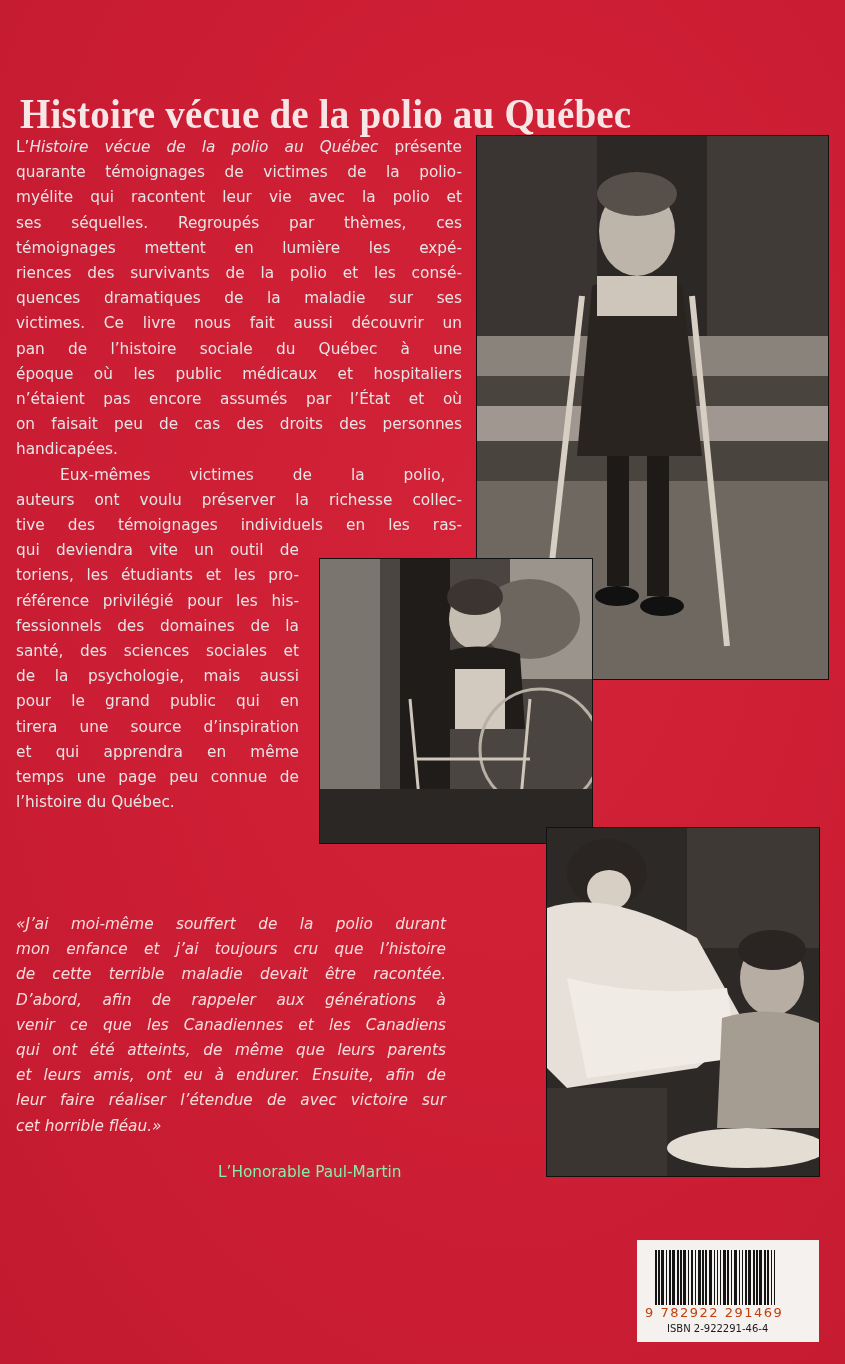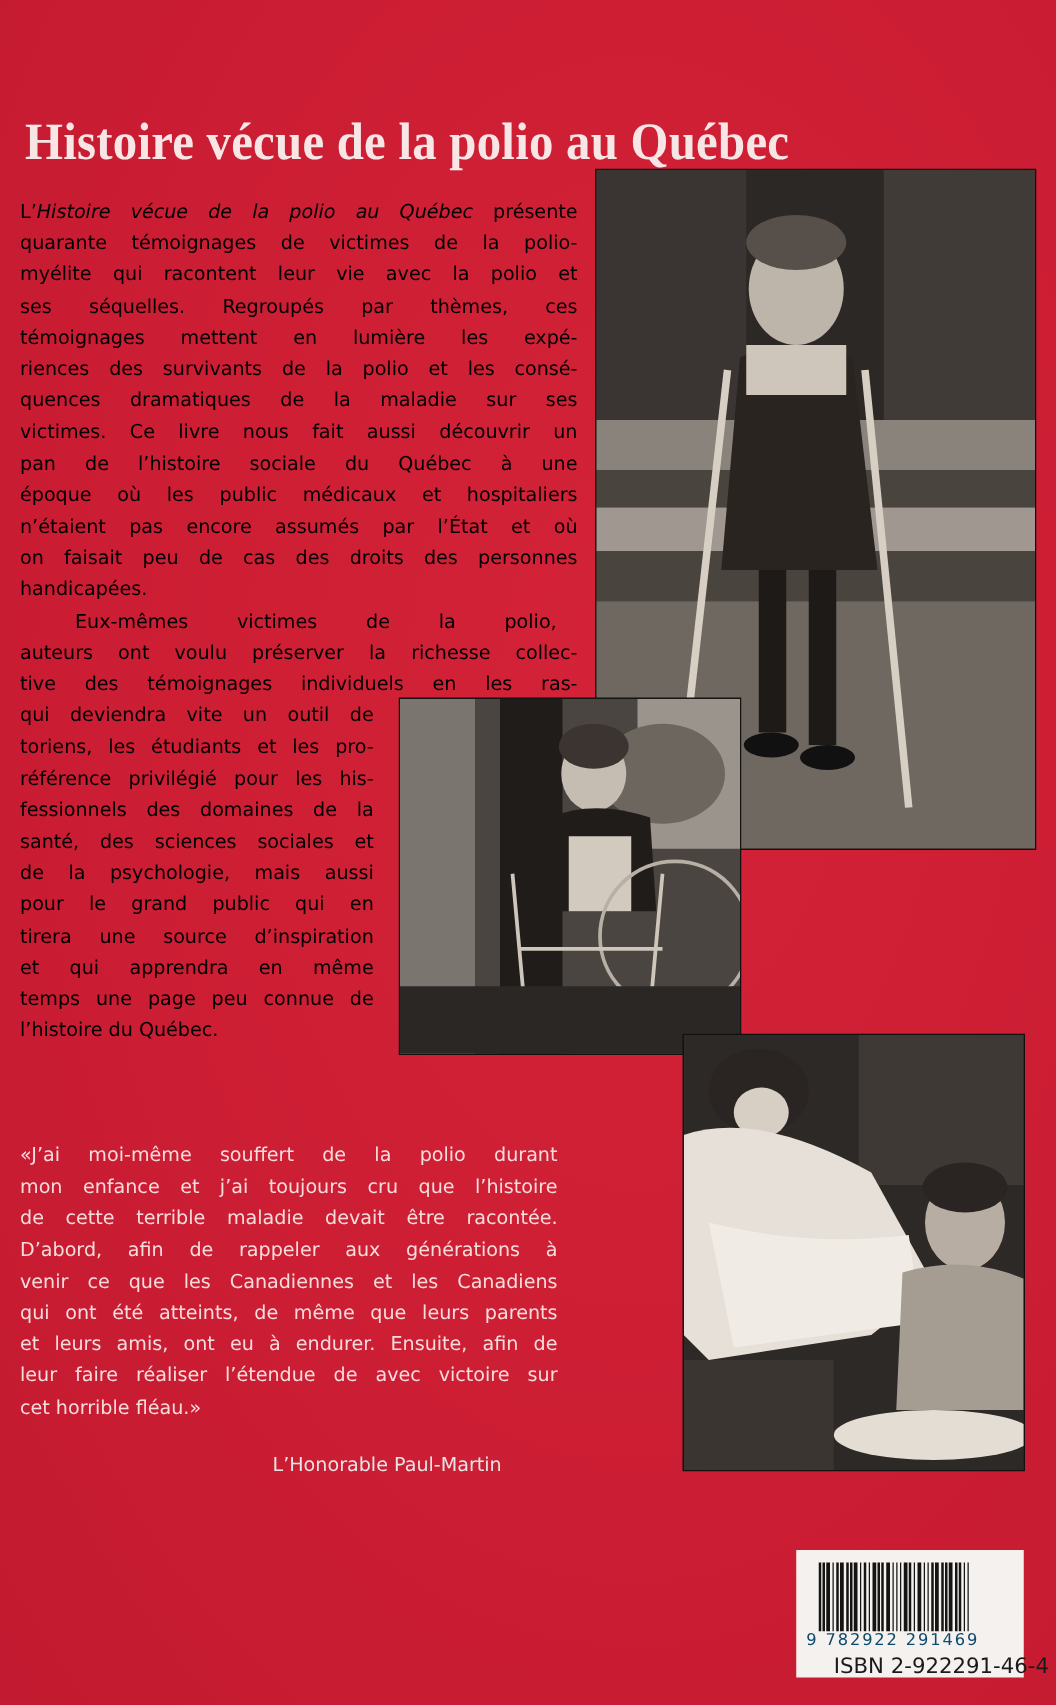--- a/index.html
+++ b/index.html
@@ -13,58 +13,57 @@
     .title {
       position: absolute; left: 20px; top: 62px; width: 810px;
       font-family: "Liberation Serif", serif;
       font-size: 42px; letter-spacing: 0.2px;
       color: #f8e6e6; white-space: nowrap;
       transform: scaleX(0.93); transform-origin: left top;
     }
     .body-text {
       position: absolute; left: 16px; top: 135px;
       font-size: 15.3px; line-height: 25.2px;
-      color: #000000;
-      margin-top: 22px;
+      color: #e5e5e5;
     }
     .line { white-space: nowrap; display: block; text-align: justify; text-align-last: justify; }
     .line.last { text-align-last: left; }
     .line.indent { padding-left: 44px; }
     .w1 { width: 446px; }
     .w2 { width: 283px; }
     .photo {
       position: absolute; background: #2a2624;
       box-shadow: 0 0 0 1px #111;
       overflow: hidden;
     }
     .photo .p-bg { position: absolute; inset: 0; }
     #photo1 { left: 477px; top: 136px; width: 351px; height: 543px; }
     #photo2 { left: 320px; top: 559px; width: 272px; height: 284px; }
     #photo3 { left: 547px; top: 828px; width: 272px; height: 348px; }
     .quote {
       position: absolute; left: 16px; top: 912px;
-      font-size: 15.3px; line-height: 25.2px; color: #f7dcdc;
+      font-size: 15.3px; line-height: 25.2px; color: #f7dcdc; font-style: italic;
     }
     .quote .line { width: 430px; }
     .attribution {
       position: absolute; left: 218px; top: 1163px;
-      font-size: 15.3px; color: #e5e5e5; white-space: nowrap;
+      font-size: 15.3px; color: #86efac; white-space: nowrap;
     }
     .barcode-box {
       position: absolute; left: 637px; top: 1240px; width: 182px; height: 102px;
       background: #f4f1ef;
     }
     .bars { position: absolute; left: 18px; top: 10px; width: 150px; height: 66px; display: flex; align-items: stretch; }
     .bars span { display: block; background: #141414; margin-right: 1.6px; }
     .barnum {
-      position: absolute; left: 6px; top: 65px; font-size: 13px; color: #0c4a6e;
+      position: absolute; left: 6px; top: 65px; font-size: 13px; color: #c2410c;
       background: #f4f1ef; padding: 0 2px; letter-spacing: 1.5px; white-space: nowrap;
     }
     .isbn {
-      position: absolute; left: 30px; top: 83px; font-size: 17px; color: #1a1a1a; white-space: nowrap;
+      position: absolute; left: 30px; top: 83px; font-size: 10px; color: #1a1a1a; white-space: nowrap;
     }
   </style>
 </head>
 <body>
 
 <h1 class="title">Histoire vécue de la polio au Québec</h1>
 
 <div class="body-text">
   <span class="line w1"><span>L’</span><i>Histoire vécue de la polio au Québec</i><span> présente</span></span>
   <span class="line w1">quarante témoignages de victimes de la polio-</span>

